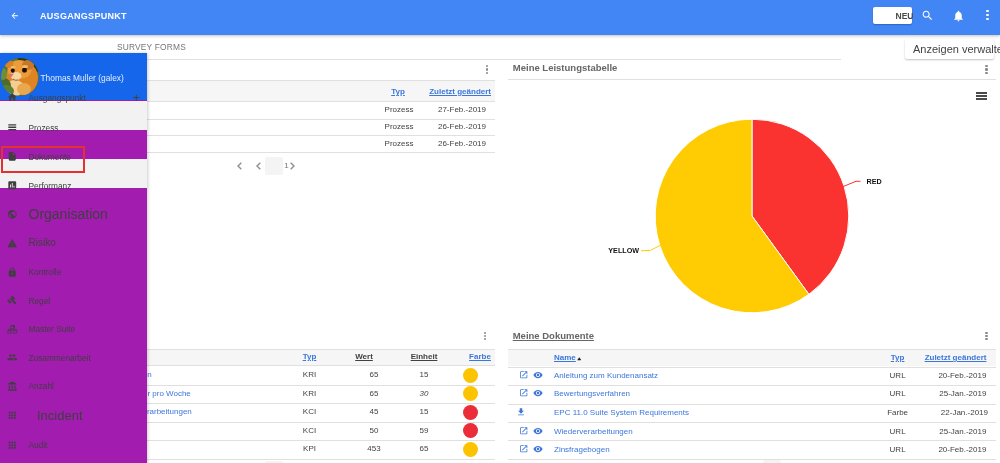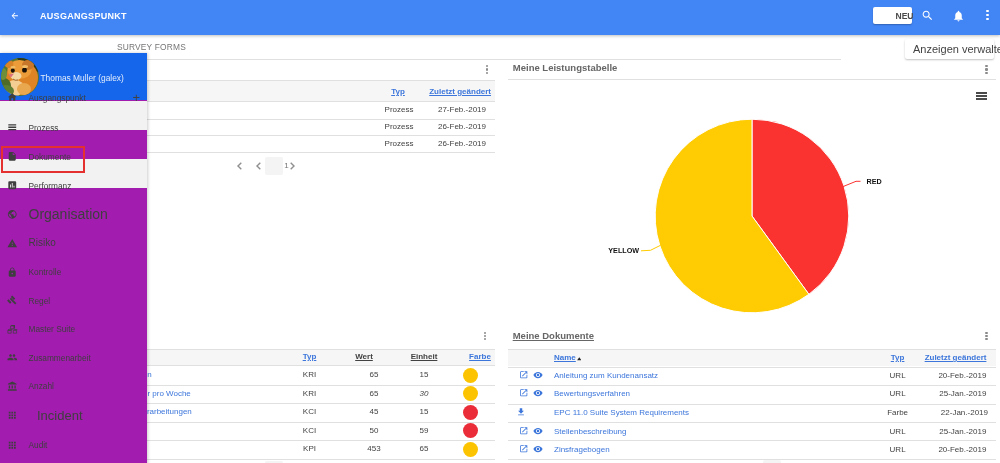--- a/index.html
+++ b/index.html
@@ -157,21 +157,21 @@
   <div class="t blue" style="left:554px;top:389.4px;">Bewertungsverfahren</div>
   <div class="t cen" style="left:885.6px;top:389.4px;">URL</div>
   <div class="t" style="right:13.6px;top:389.4px;">25-Jan.-2019</div>
   <div class="hline" style="left:508px;top:403.5px;width:488px;"></div>
 
   <div class="t blue" style="left:554px;top:408.1px;">EPC 11.0 Suite System Requirements</div>
   <div class="t cen" style="left:885.6px;top:408.1px;">Farbe</div>
   <div class="t" style="right:12px;top:408.1px;">22-Jan.-2019</div>
   <div class="hline" style="left:508px;top:422.2px;width:488px;"></div>
 
-  <div class="t blue" style="left:554px;top:426.7px;">Stellenbeschreibung</div>
+  <div class="t blue" style="left:554px;top:426.7px;">Wiederverarbeitungen</div>
   <div class="t cen" style="left:885.6px;top:426.7px;">URL</div>
   <div class="t" style="right:13.6px;top:426.7px;">25-Jan.-2019</div>
   <div class="hline" style="left:508px;top:440.4px;width:488px;"></div>
 
   <div class="t blue" style="left:554px;top:444.9px;">Zinsfragebogen</div>
   <div class="t cen" style="left:885.6px;top:444.9px;">URL</div>
   <div class="t" style="right:13.6px;top:444.9px;">20-Feb.-2019</div>
   <div class="hline" style="left:508px;top:458.5px;width:488px;"></div>
 
   <div class="abs" style="left:762.9px;top:460px;width:18px;height:18px;background:#f4f4f4;border-radius:2px;"></div>

